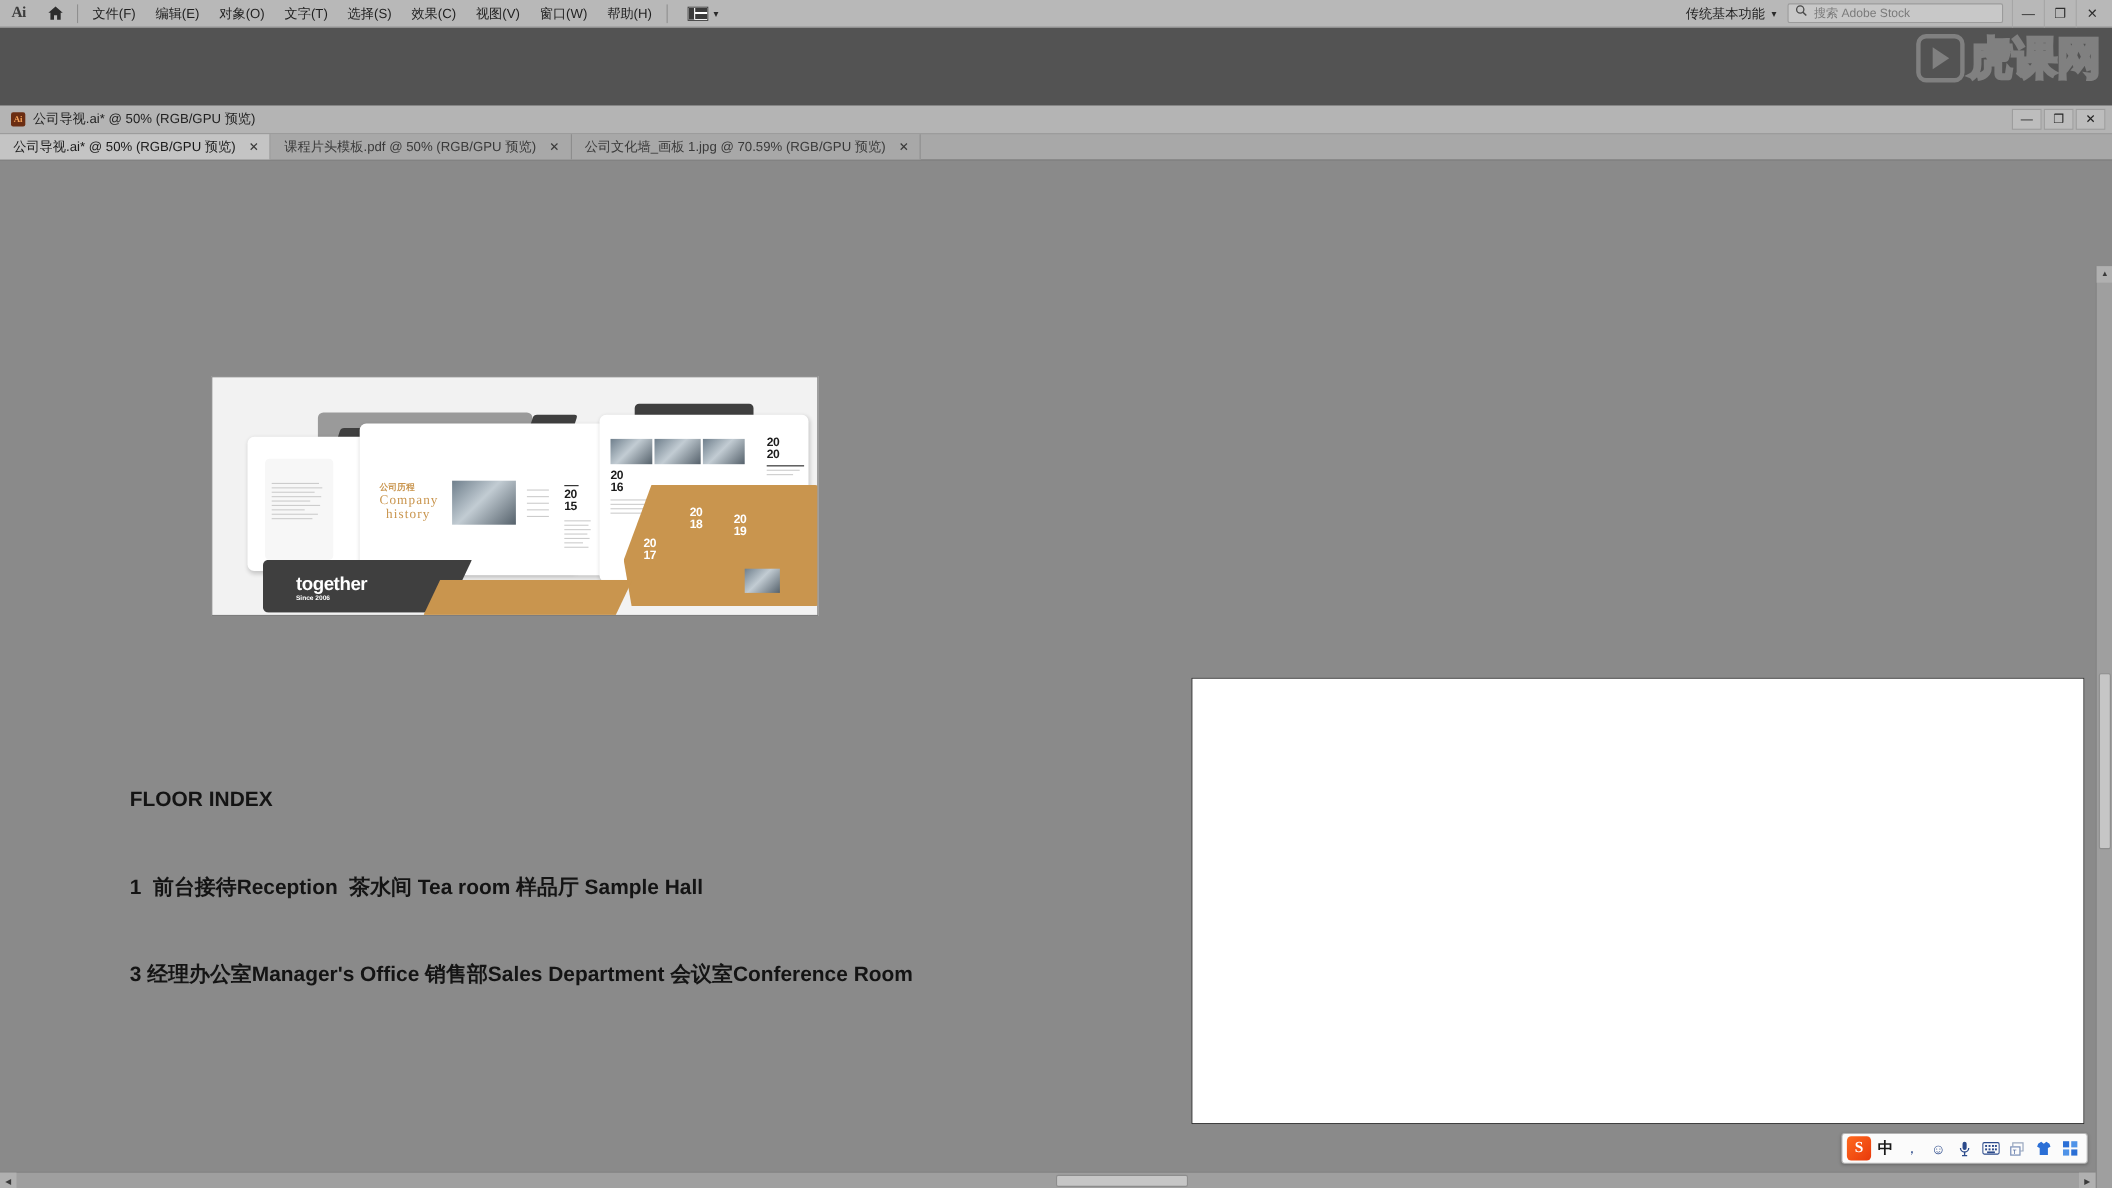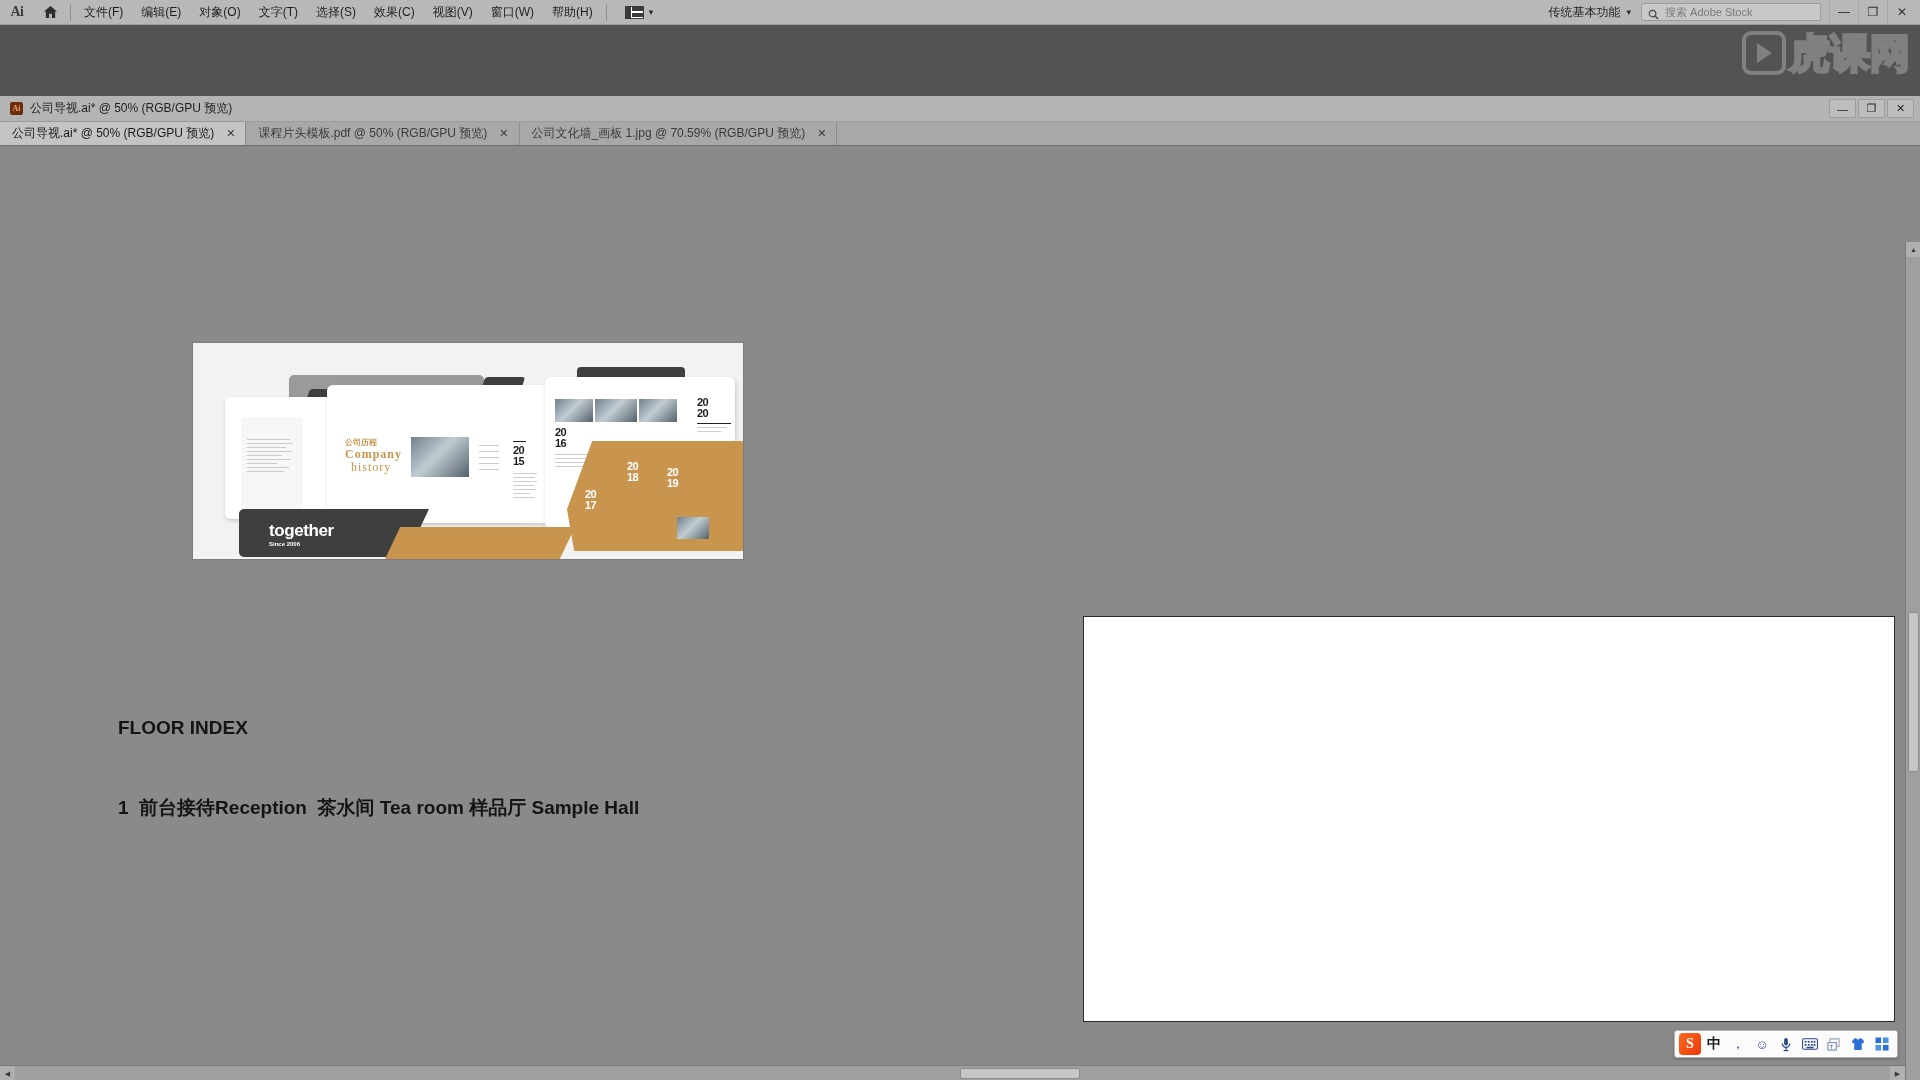--- a/index.html
+++ b/index.html
@@ -47,23 +47,23 @@
   .ws-grid i:nth-child(2){ width:1px; height:100%; background:transparent; }
   .ws-grid i:nth-child(3){ width:11px; height:100%;
      background: linear-gradient(#3a3a3a 0 4px, #fff 4px 6px, #3a3a3a 6px 10px, #fff 10px 100%); }
   .chev { font-size: 9px; color:#2a2a2a; }
 
   #menubar-right {
     margin-left: auto; display: flex; align-items: center; height: 25px; padding-right: 4px;
   }
   .ws-name { font-size: 12px; color:#1f1f1f; padding: 0 6px; }
   .stock-search {
-    width: 180px; height: 18px; background: #c8c8c8;
+    width: 196px; height: 18px; background: #c8c8c8;
     border: 1px solid #9b9b9b; border-radius: 2px;
-    display: flex; align-items: flex-end; gap: 6px; padding: 0 6px;
+    display: flex; align-items: flex-start; gap: 6px; padding: 0 6px;
     margin-left: 10px; margin-right: 8px;
   }
   .stock-search .ph { font-size: 11px; color: #7a7a7a; white-space: nowrap; }
   .win-btn {
     width: 29px; height: 25px; display:flex; align-items:center; justify-content:center;
     font-size: 12px; color: #2e2e2e;
     border-left: 1px solid #a6a6a6;
   }
 
   
@@ -334,21 +334,21 @@
             <i style="width:90%"></i>
               <i style="width:70%"></i>
               <i style="width:88%"></i>
             <i style="width:60%"></i>
               <i style="width:84%"></i>
               <i style="width:74%"></i>
           </div>
         </div>
 
         <div class="a-label-cn" style="position:absolute; left:146px; top:88px;">公司历程</div>
-        <div class="a-label-en" style="position:absolute; left:146px; top:99px;font-weight:bold;">Company</div>
+        <div class="a-label-en" style="position:absolute; left:146px; top:99px;">Company</div>
         <div class="a-label-en" style="position:absolute; left:152px; top:112px;">history</div>
 
         <div class="a-photo" style="position:absolute; left:212px; top:88px; width:58px; height:40px;"></div>
 
         <div class="a-lines" style="position:absolute; left:280px; top:96px; width:20px;">
           <i style="width:100%"></i>
             <i style="width:100%;margin-top:5px"></i>
           <i style="width:100%;margin-top:5px"></i>
             <i style="width:100%;margin-top:5px"></i>
           <i style="width:100%;margin-top:5px"></i>
@@ -412,20 +412,21 @@
         <div class="a-since" style="position:absolute; left:70px; top:192px;">Since 2006</div>
 
         <div class="a-gold" style="left:186px; top:178px; width:190px; height:32px;
                     clip-path: polygon(8% 0, 100% 0, 92% 100%, 0 100%);"></div>
       </div>
     </div>
 
     <div id="text-block">
       <div>FLOOR INDEX</div>
       <div>1  前台接待Reception  茶水间 Tea room 样品厅 Sample Hall</div>
+      <div>3 经理办公室Manager's Office 销售部Sales Department 会议室Conference Room</div>
       
       
       
       
       
       
       
       
       
       

